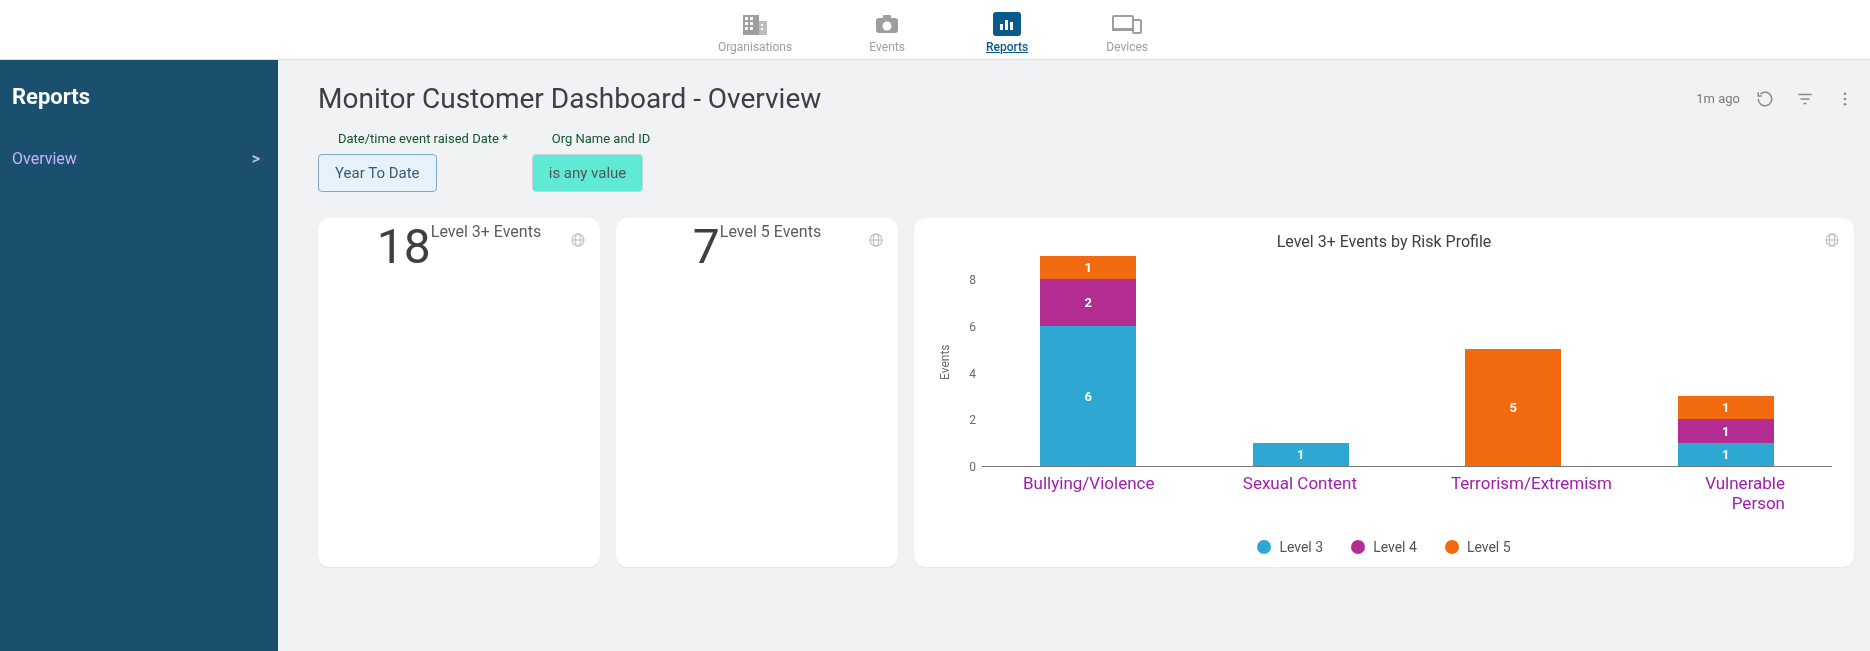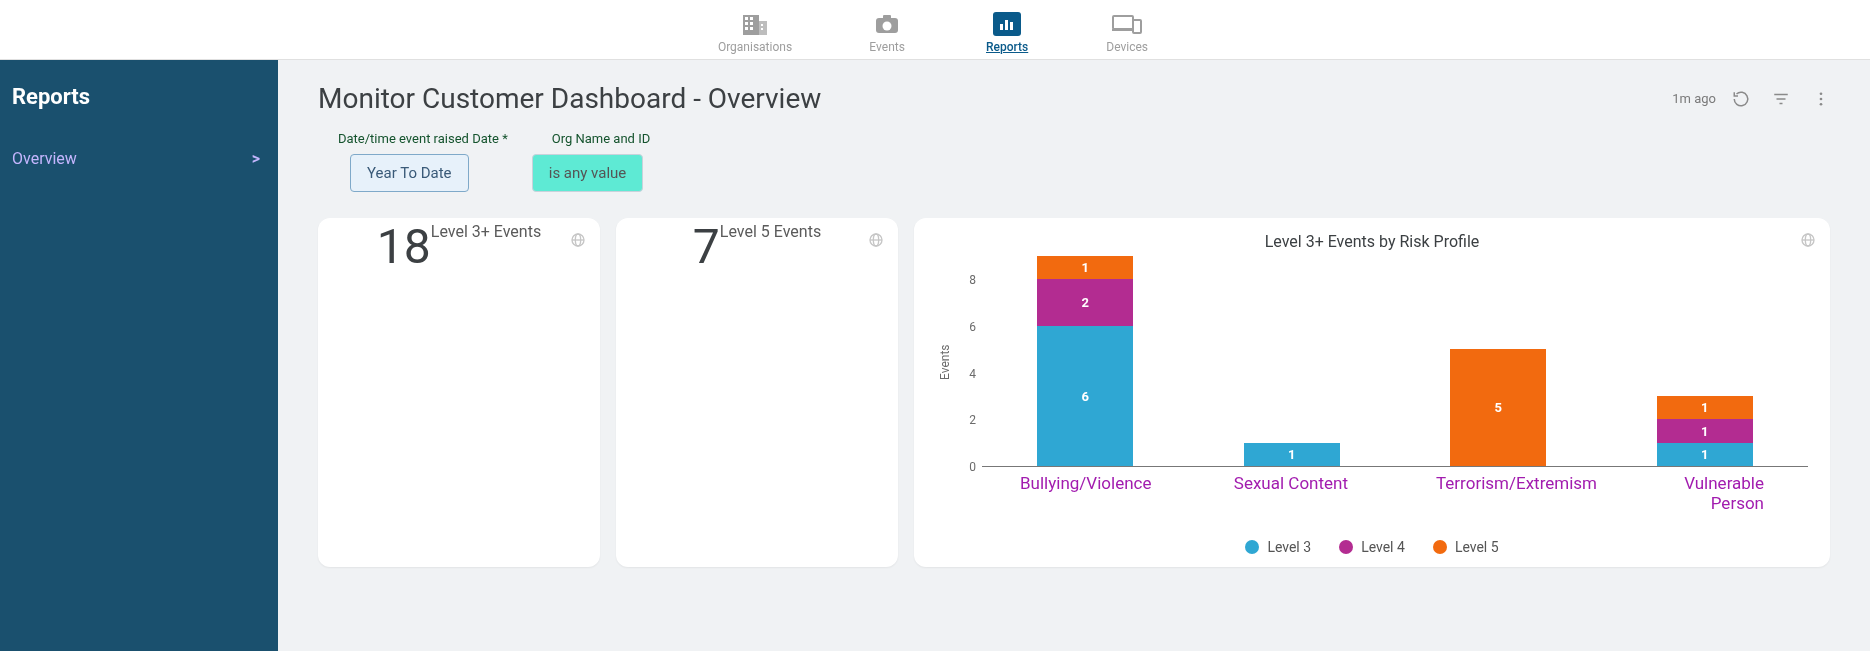--- a/index.html
+++ b/index.html
@@ -70,21 +70,21 @@
     align-items: center;
     padding: 10px 18px 10px 12px;
     color: #c4b5fd;
     cursor: pointer;
     font-size: 16px;
   }
   .sidebar-item .chev { font-weight: 700; }
 
   .content {
     flex: 1;
-    padding: 22px 40px 20px 40px;
+    padding: 22px 16px 20px 40px;
     overflow: auto;
   }
 
   .page-head {
     display: flex;
     justify-content: space-between;
     align-items: center;
     margin-bottom: 16px;
   }
   .page-title {
@@ -120,21 +120,20 @@
     font-size: 15px;
     background: #5eead4;
     color: #555;
     cursor: pointer;
     display:inline-block;
   }
   .filter-pill.selected {
     background: #e7f1fa;
     border-color: #7fa9c9;
     color: #3a5a78;
-    margin-left: 32px;
   }
 
   .cards {
     display: flex;
     gap: 16px;
   }
   .card {
     background: #fff;
     border-radius: 12px;
     box-shadow: 0 1px 2px rgba(0,0,0,0.06);

